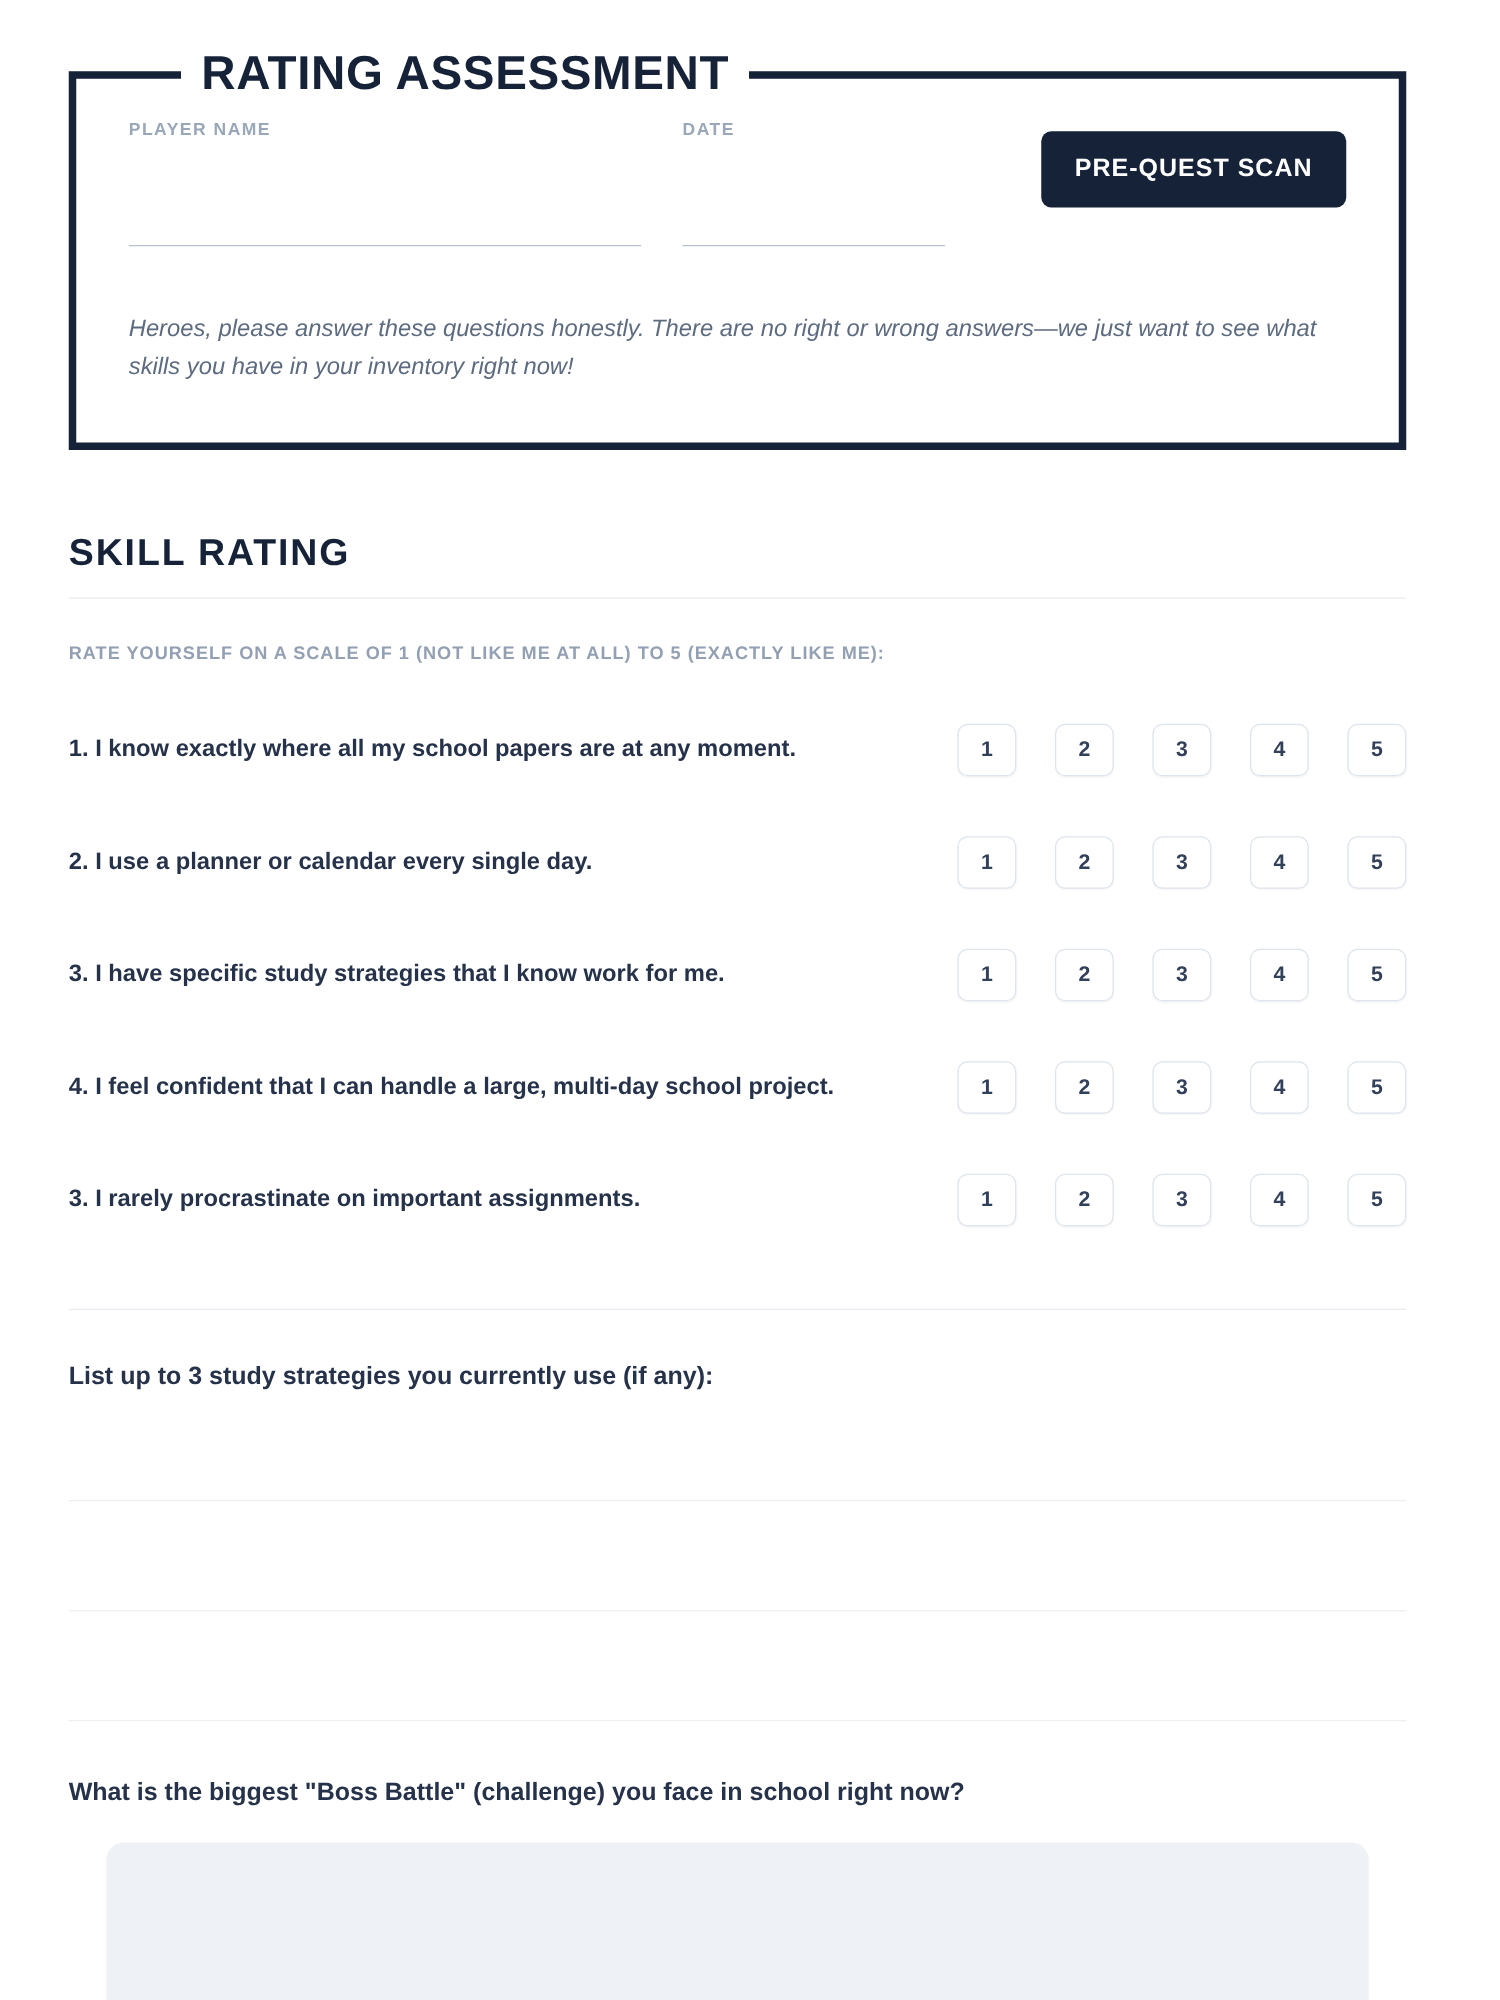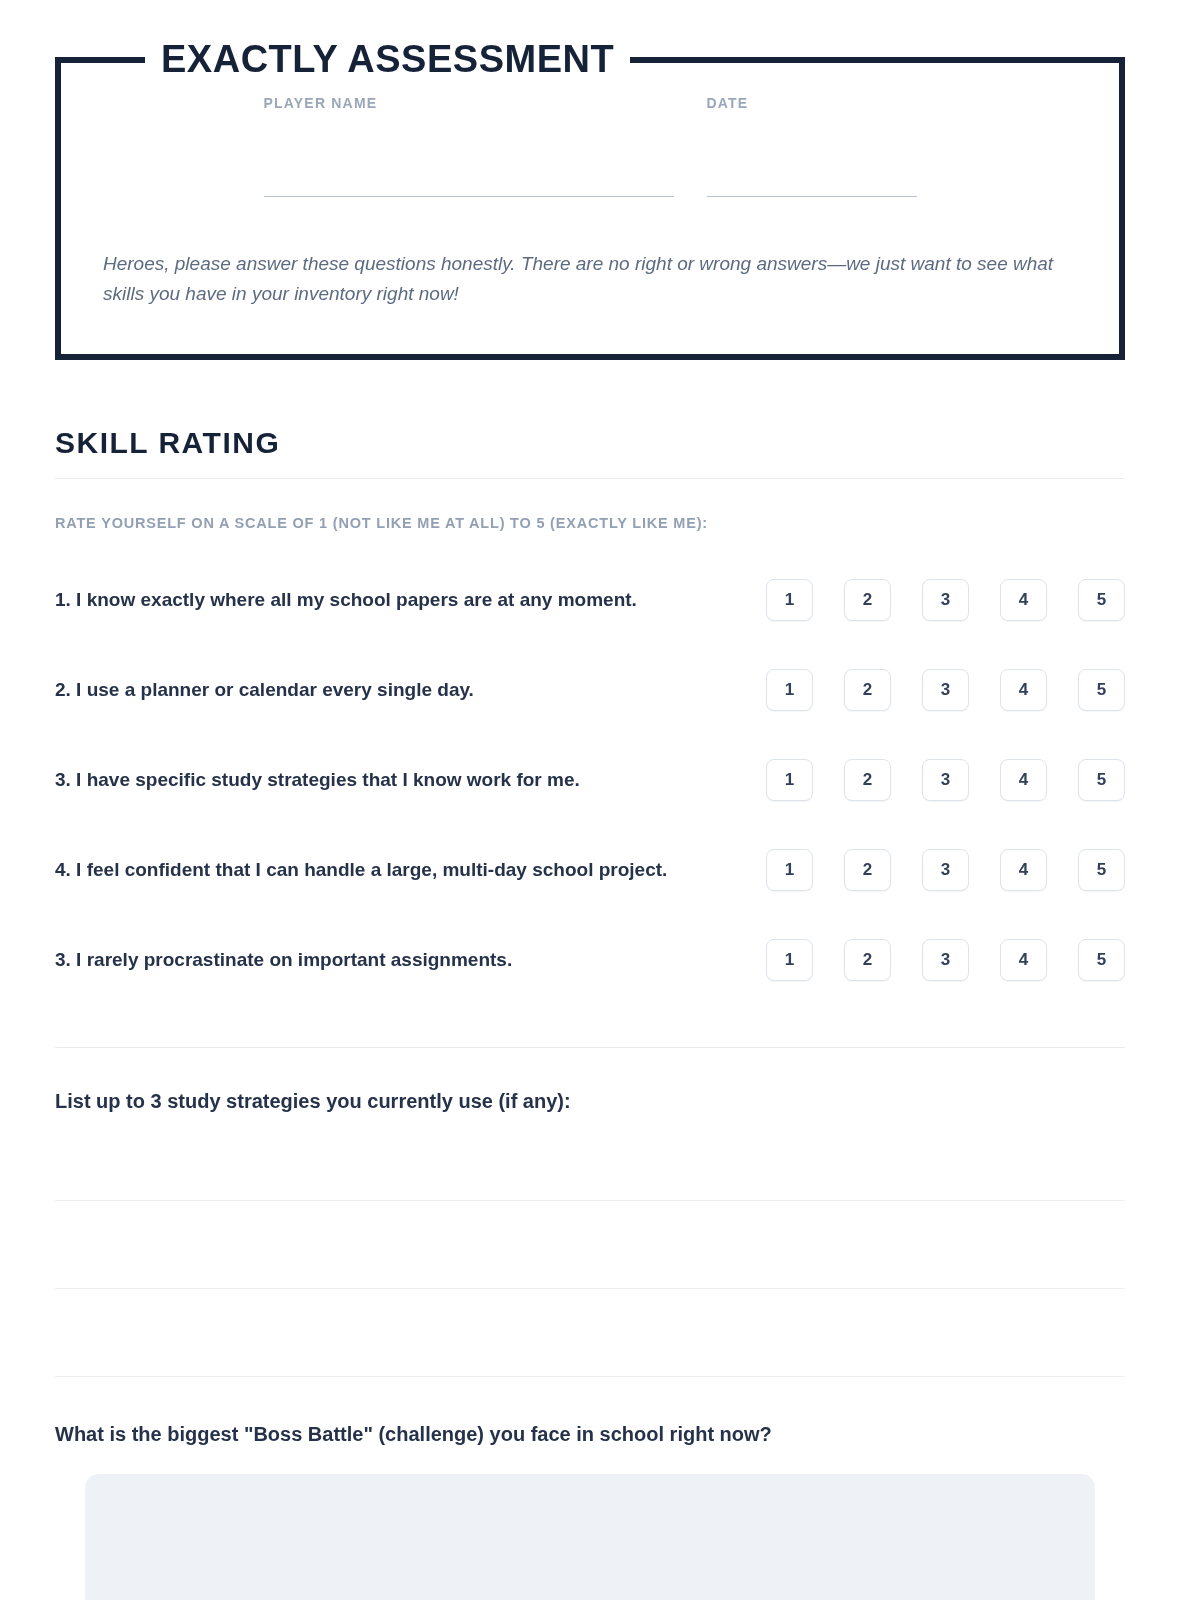--- a/index.html
+++ b/index.html
@@ -25,21 +25,20 @@
     font-size: 38px;
     font-weight: bold;
     letter-spacing: 0.5px;
     color: #152238;
     padding: 0 16px;
     margin-left: 42px;
   }
   .header-row {
     display: flex;
     align-items: flex-start;
-    justify-content: center;
   }
   .field-col { display: flex; flex-direction: column; }
   .field-col.player { width: 410px; }
   .field-col.date { width: 210px; margin-left: 33px; }
   .field-label {
     font-size: 14px;
     font-weight: bold;
     letter-spacing: 1.2px;
     color: #9aa7b8;
     text-transform: uppercase;
@@ -167,31 +166,32 @@
     font-family: "Liberation Sans", sans-serif;
     color: #25324a;
   }
 </style>
 </head>
 <body>
 
 <div class="page">
 
   <fieldset class="assessment-box">
-    <legend class="box-title">EXACTLY ASSESSMENT</legend>
+    <legend class="box-title">RATING ASSESSMENT</legend>
 
     <div class="header-row">
       <div class="field-col player">
         <span class="field-label">PLAYER NAME</span>
         <input type="text" class="underline-input" value="" style="">
       </div>
       <div class="field-col date">
         <span class="field-label">DATE</span>
         <input type="text" class="underline-input" value="" style="">
       </div>
+      <button class="scan-button">PRE-QUEST SCAN</button>
     </div>
 
     <p class="instructions">Heroes, please answer these questions honestly. There are no right or wrong answers—we just want to see what skills you have in your inventory right now!</p>
   </fieldset>
 
   <div class="section">
     <h2 class="section-title">SKILL RATING</h2>
     <hr class="section-divider">
 
     <p class="scale-instruction">RATE YOURSELF ON A SCALE OF 1 (NOT LIKE ME AT ALL) TO 5 (EXACTLY LIKE ME):</p>

